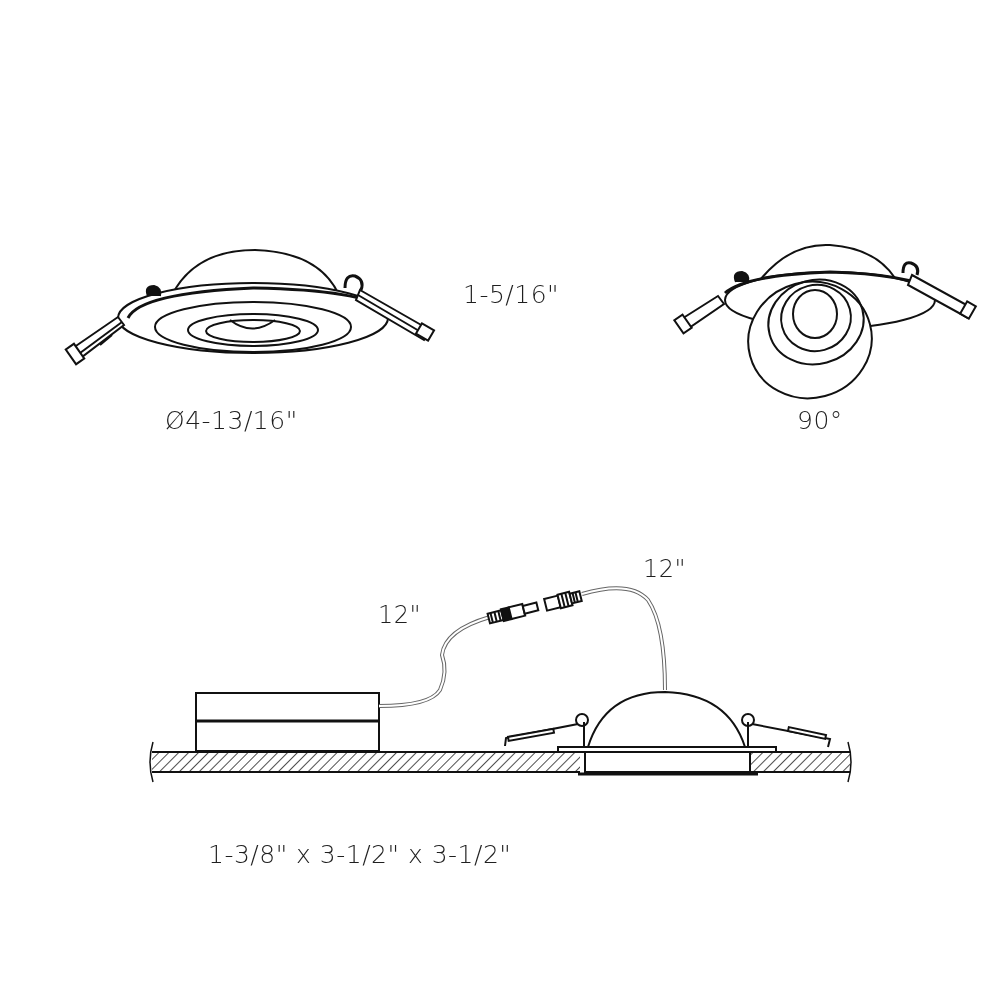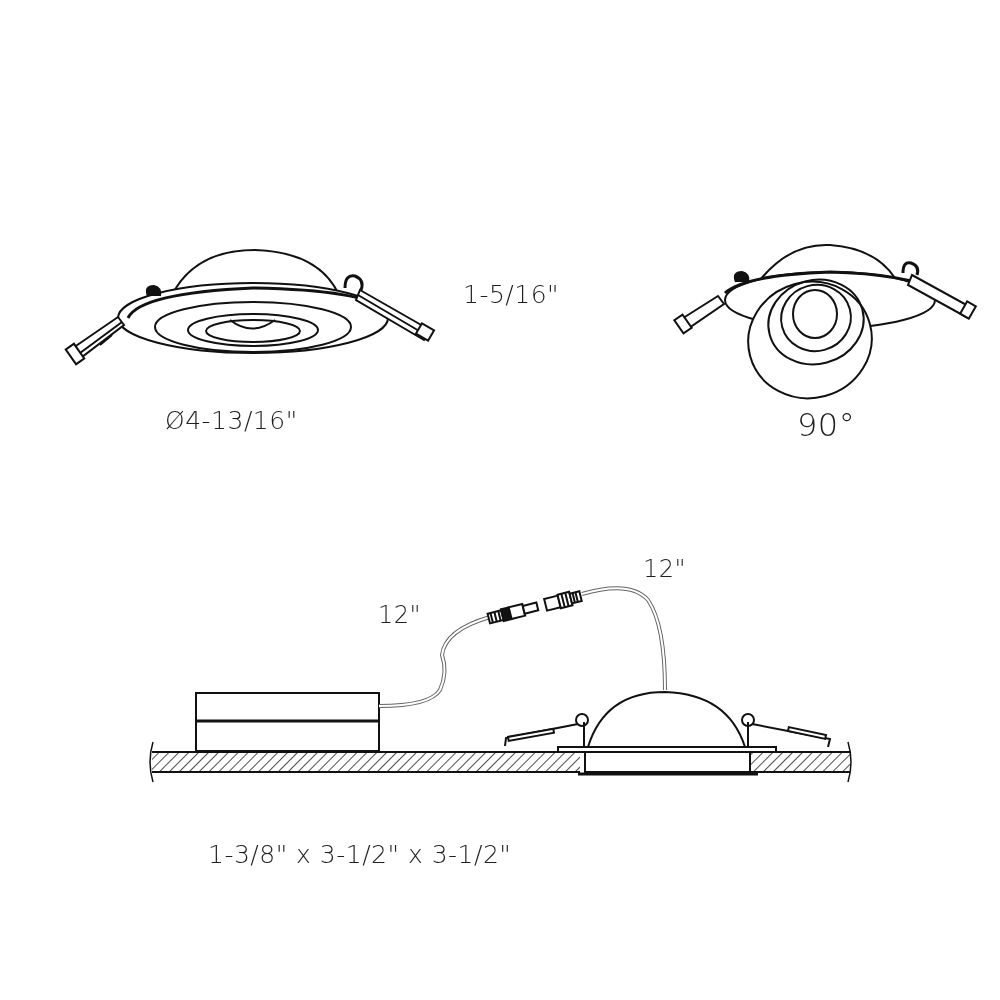--- a/index.html
+++ b/index.html
@@ -1,20 +1,20 @@
 <!DOCTYPE html>
 <html><head>
   <meta charset="utf-8">
   <style>
     html, body { margin: 0; padding: 0; background: #ffffff; }
     body { width: 1000px; height: 1000px; position: relative; overflow: hidden; font-family: "DejaVu Sans", sans-serif; color: #1a1a1a; }
     .label { position: absolute; font-family: "DejaVu Sans", sans-serif; font-weight: 300; color: #1f1f1f; white-space: nowrap; letter-spacing: 0.5px; }
     .lbl-dia { left: 165px; top: 406px; font-size: 25px; }
     .lbl-height { left: 463px; top: 280px; font-size: 25px; }
-    .lbl-tilt { left: 797px; top: 406px; font-size: 32px; }
+    .lbl-tilt { left: 797px; top: 406px; font-size: 25px; }
     .lbl-cable1 { left: 378px; top: 601px; font-size: 24px; }
     .lbl-cable2 { left: 643px; top: 555px; font-size: 24px; }
     .lbl-driver { left: 208px; top: 840px; font-size: 25px; }
     svg { position: absolute; left: 0; top: 0; }
   </style>
 </head>
 <body>
 
 <svg width="1000" height="1000" viewBox="0 0 1000 1000" xmlns="http://www.w3.org/2000/svg">
   <defs>

